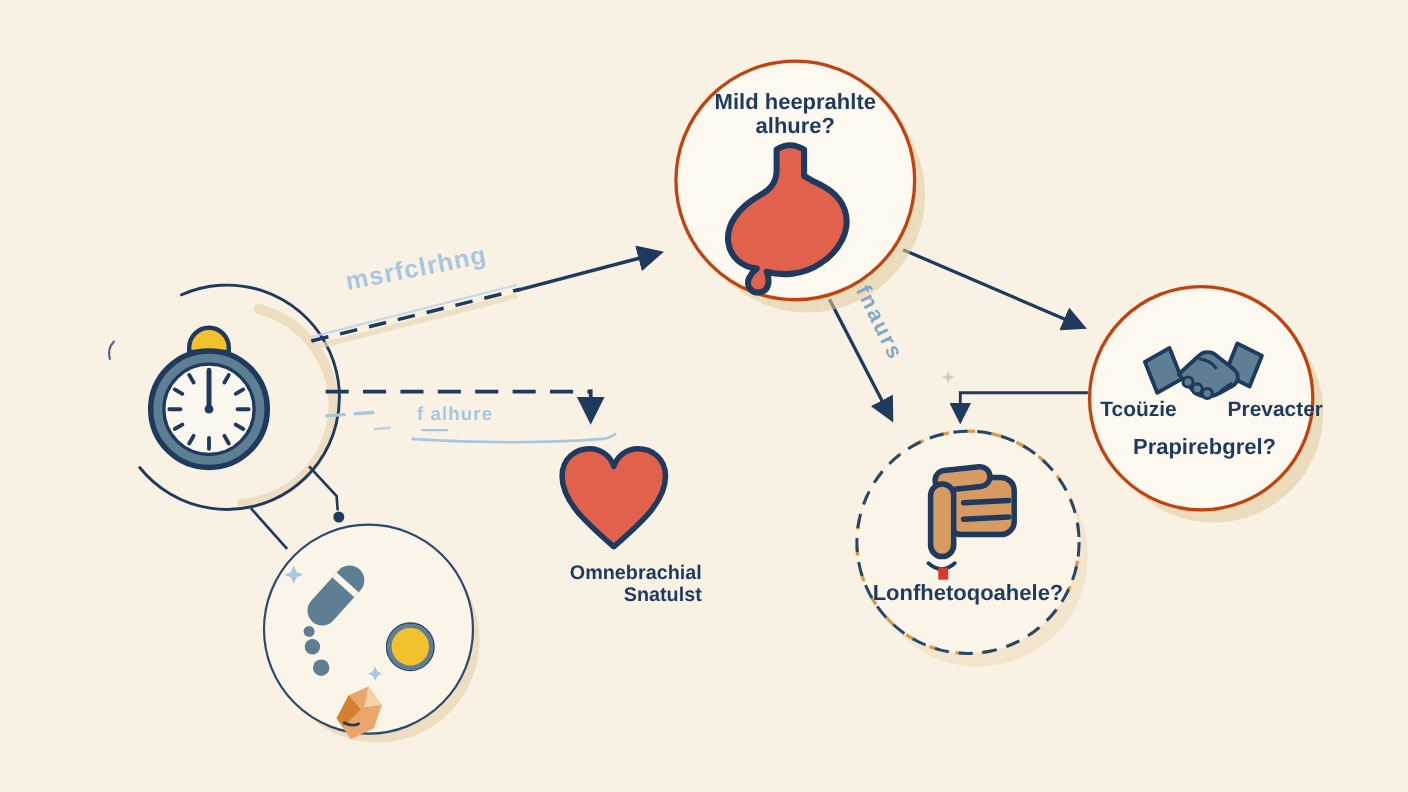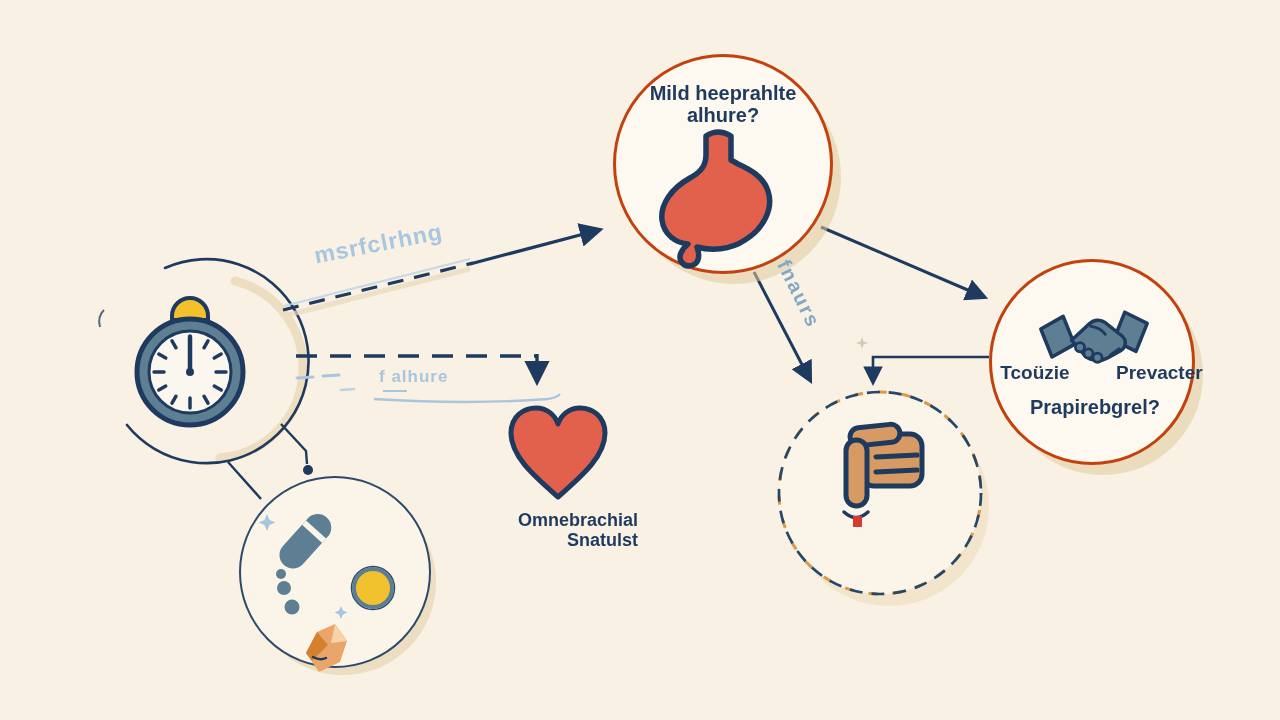--- a/index.html
+++ b/index.html
@@ -135,20 +135,21 @@
 
   <svg class="icon-svg z3" style="left:820px;top:414px;" width="118" height="116" viewBox="0 0 118 116">
     <rect x="42" y="20" width="60" height="52" rx="12" fill="#d79a62" stroke="#1e3a5e" stroke-width="5"></rect>
     <line x1="56" y1="43" x2="97" y2="41" stroke="#1e3a5e" stroke-width="5" stroke-linecap="round"></line>
     <line x1="56" y1="58" x2="97" y2="56" stroke="#1e3a5e" stroke-width="5" stroke-linecap="round"></line>
     <rect x="30" y="12" width="50" height="18" rx="9" fill="#d79a62" stroke="#1e3a5e" stroke-width="5" transform="rotate(-6 55 21)"></rect>
     <rect x="26" y="26" width="21" height="66" rx="10.5" fill="#d79a62" stroke="#1e3a5e" stroke-width="5"></rect>
     <path d="M 24,98 q 12,11 24,0" fill="none" stroke="#1e3a5e" stroke-width="3.5" stroke-linecap="round"></path>
     <rect x="33" y="102" width="9" height="11" fill="#d63b2f"></rect>
   </svg>
+  <div class="abs ctr navy-text lbl20 z3" style="left:770px;top:528px;width:220px;">Lonfhetoqoahele?</div>
 
   <div class="node solid shadow-big" style="left:989px;top:259px;width:206px;height:206px;">
     <svg class="icon-svg" style="left:46px;top:38px;" width="112" height="72" viewBox="0 0 160 100">
       <polygon points="4,40 36,22 52,62 20,80" fill="#5d7e93" stroke="#1e3a5e" stroke-width="5" stroke-linejoin="round"></polygon>
       <polygon points="156,32 124,16 108,56 140,72" fill="#5d7e93" stroke="#1e3a5e" stroke-width="5" stroke-linejoin="round"></polygon>
       <path d="M 48,56 L 74,32 C 80,26 90,26 96,31 L 120,50 C 127,56 126,66 118,71 L 100,81 C 90,87 76,86 68,79 Z" fill="#5d7e93" stroke="#1e3a5e" stroke-width="5" stroke-linejoin="round"></path>
       <circle cx="60" cy="66" r="6.5" fill="#5d7e93" stroke="#1e3a5e" stroke-width="4"></circle>
       <circle cx="72" cy="75" r="6.5" fill="#5d7e93" stroke="#1e3a5e" stroke-width="4"></circle>
       <circle cx="85" cy="81" r="6.5" fill="#5d7e93" stroke="#1e3a5e" stroke-width="4"></circle>
       <path d="M 74,36 Q 90,38 97,49" fill="none" stroke="#1e3a5e" stroke-width="4"></path>

